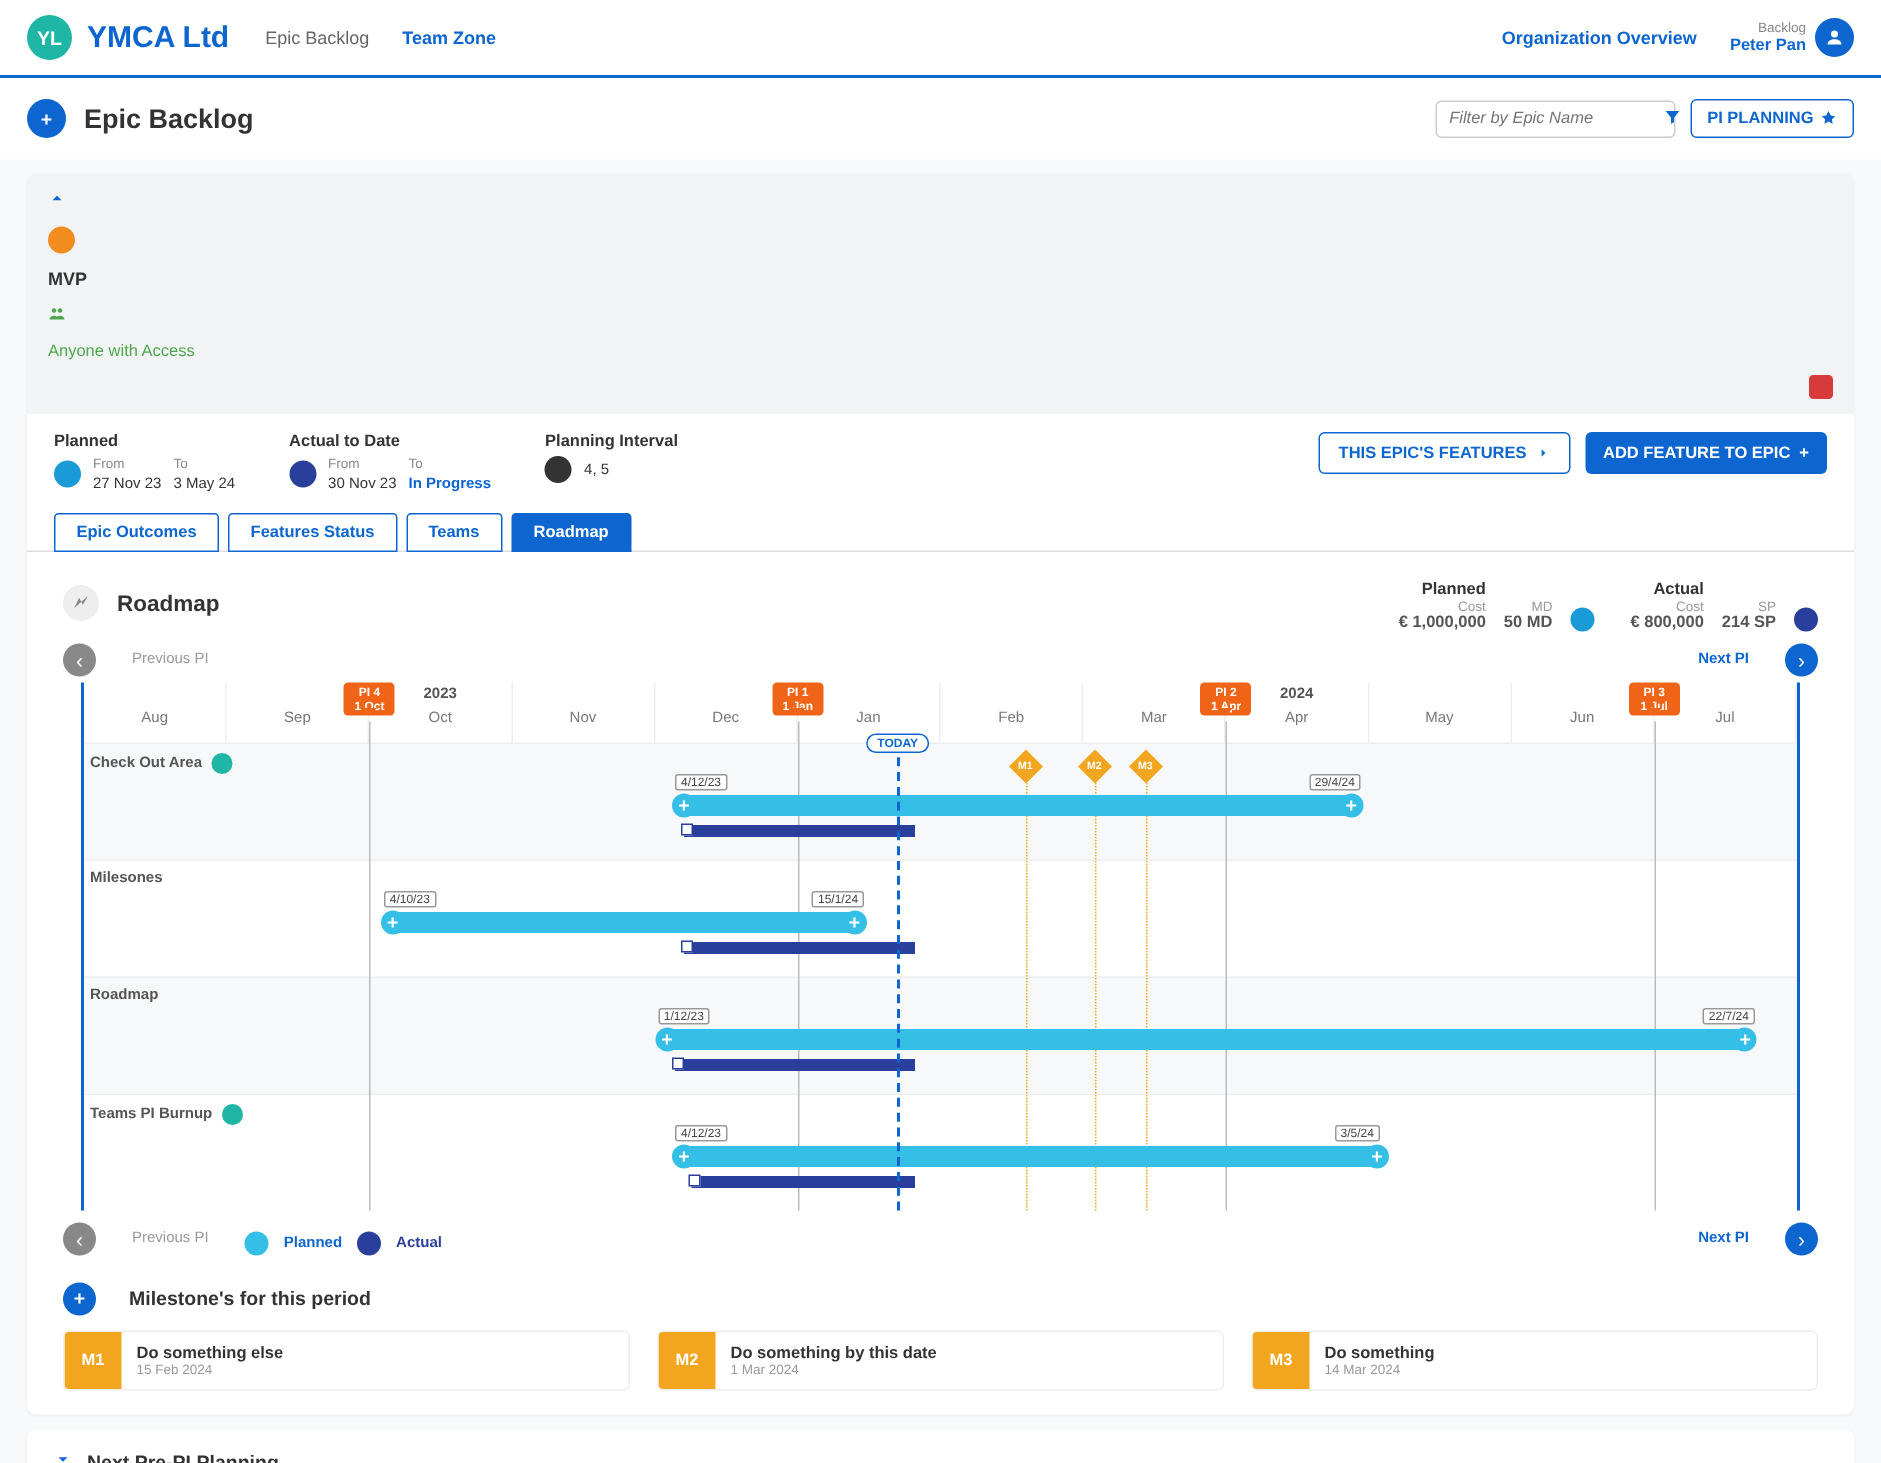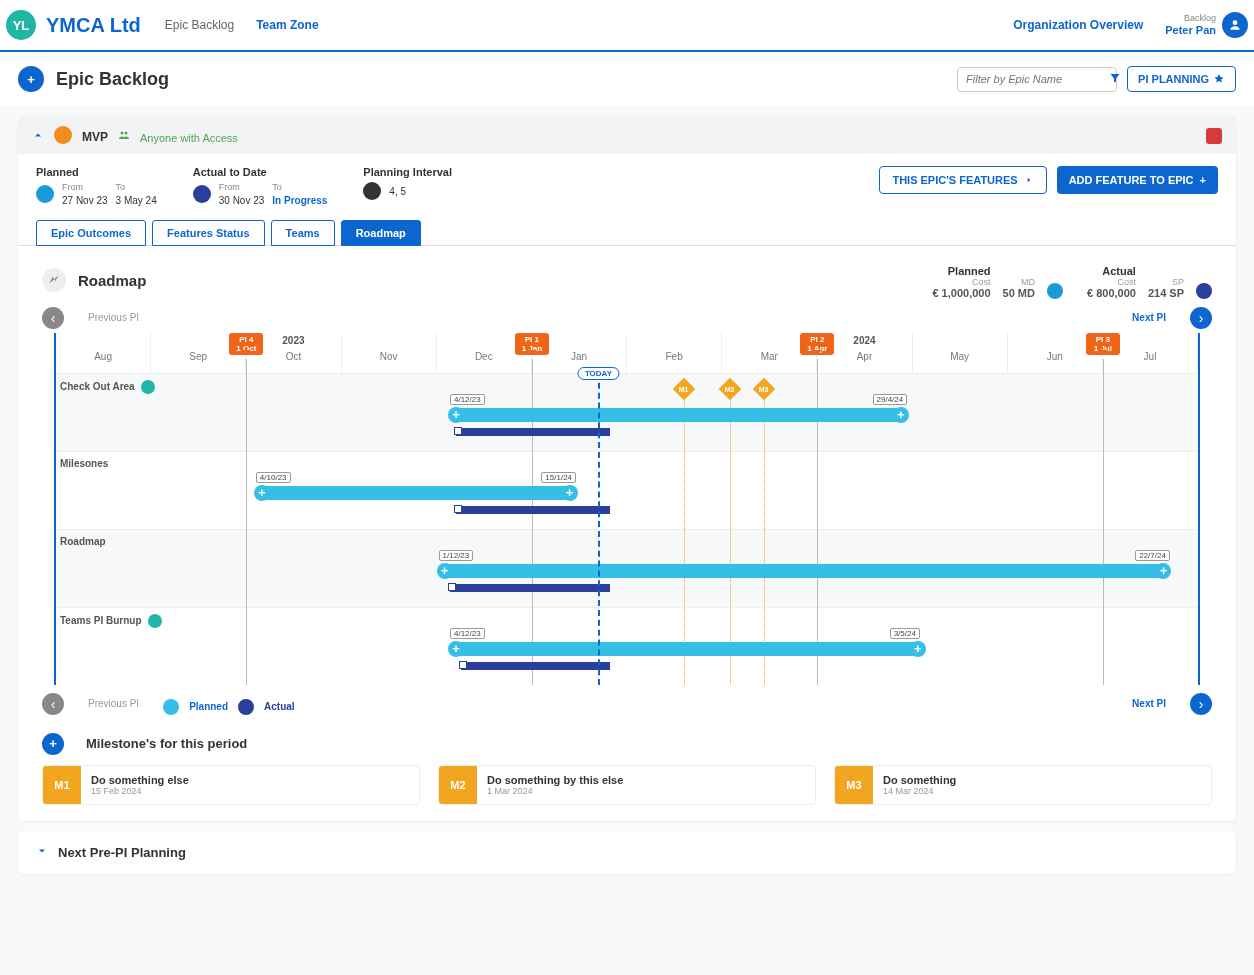--- a/index.html
+++ b/index.html
@@ -1,18 +1,18 @@
 <!DOCTYPE html>
 <html><head>
 <meta charset="utf-8">
 <style>
 * { box-sizing: border-box; margin: 0; padding: 0; }
 body { font-family: -apple-system, BlinkMacSystemFont, "Segoe UI", Arial, sans-serif; background: #f8f9fb; color: #333; font-size: 13px; }
 
-.header { display: flex; align-items: center; padding: 10px 6px; background: #fff; border-bottom: 2px solid #0d66d0; }
+.header { display: flex; align-items: center; padding: 10px 18px; background: #fff; border-bottom: 2px solid #0d66d0; }
 .logo-badge { width: 30px; height: 30px; border-radius: 50%; background: #1fb6a5; color: #fff; display: flex; align-items: center; justify-content: center; font-weight: 700; font-size: 13px; margin-right: 10px; }
 .org-name { color: #0d66d0; font-size: 20px; font-weight: 700; margin-right: 24px; }
 .nav-link { color: #666; font-size: 12px; margin-right: 22px; cursor: pointer; }
 .nav-link.active { color: #0d66d0; font-weight: 600; }
 .header-right { margin-left: auto; display: flex; align-items: center; gap: 22px; }
 .org-overview { color: #0d66d0; font-weight: 600; font-size: 12px; cursor: pointer; }
 .user-block { display: flex; align-items: center; gap: 6px; }
 .user-text { text-align: right; line-height: 1.1; }
 .user-welcome { font-size: 9px; color: #888; }
 .user-name { font-size: 11px; color: #0d66d0; font-weight: 600; }
@@ -21,21 +21,21 @@
 .page-bar { display: flex; align-items: center; padding: 14px 18px; background: #fff; }
 .circle-btn { width: 26px; height: 26px; border-radius: 50%; background: #0d66d0; color: #fff; display: flex; align-items: center; justify-content: center; font-weight: 700; cursor: pointer; margin-right: 12px; }
 .page-title { font-size: 18px; font-weight: 700; color: #333; }
 .page-bar-right { margin-left: auto; display: flex; align-items: center; gap: 10px; }
 .filter-box { display: flex; align-items: center; border: 1px solid #ccc; border-radius: 4px; padding: 4px 8px; width: 160px; }
 .filter-input { border: none; outline: none; font-size: 11px; font-style: italic; color: #999; flex: 1; }
 .funnel-icon { color: #0d66d0; }
 .pi-planning-btn { border: 1.5px solid #0d66d0; color: #0d66d0; font-weight: 700; font-size: 11px; padding: 6px 10px; border-radius: 4px; cursor: pointer; display: flex; align-items: flex-end; gap: 4px; }
 
 .card { background: #fff; margin: 10px 18px; border-radius: 6px; box-shadow: 0 1px 3px rgba(0,0,0,0.06); }
-.epic-header { background: #f1f3f5; padding: 10px 14px; display: flex; align-items: flex-end; gap: 10px; border-radius: 6px 6px 0 0; }
+.epic-header { background: #f1f3f5; padding: 10px 14px; display: flex; align-items: flex-start; gap: 10px; border-radius: 6px 6px 0 0; flex-direction: column; }
 .chev { color: #0d66d0; cursor: pointer; }
 .epic-badge { width: 18px; height: 18px; border-radius: 50%; background: #f28c1f; }
 .epic-name { font-weight: 700; color: #333; font-size: 12px; }
 .access-icon { color: #4fa84f; font-size: 12px; }
 .access-text { color: #4fa84f; font-size: 11px; }
 .trash-icon { margin-left: auto; width: 16px; height: 16px; background: #d63a3a; border-radius: 3px; cursor: pointer; }
 
 .epic-stats { display: flex; align-items: flex-start; padding: 12px 18px; gap: 36px; }
 .stat-block { }
 .stat-title { font-size: 11px; font-weight: 700; color: #333; margin-bottom: 4px; }
@@ -409,21 +409,21 @@
         <div class="mile-card">
           <div class="mile-sq">M1</div>
           <div class="mile-info">
             <div class="mile-name">Do something else</div>
             <div class="mile-date">15 Feb 2024</div>
           </div>
         </div>
         <div class="mile-card">
           <div class="mile-sq">M2</div>
           <div class="mile-info">
-            <div class="mile-name">Do something by this else</div>
+            <div class="mile-name">Do something by this date</div>
             <div class="mile-date">1 Mar 2024</div>
           </div>
         </div>
         <div class="mile-card">
           <div class="mile-sq">M3</div>
           <div class="mile-info">
             <div class="mile-name">Do something</div>
             <div class="mile-date">14 Mar 2024</div>
           </div>
         </div>

